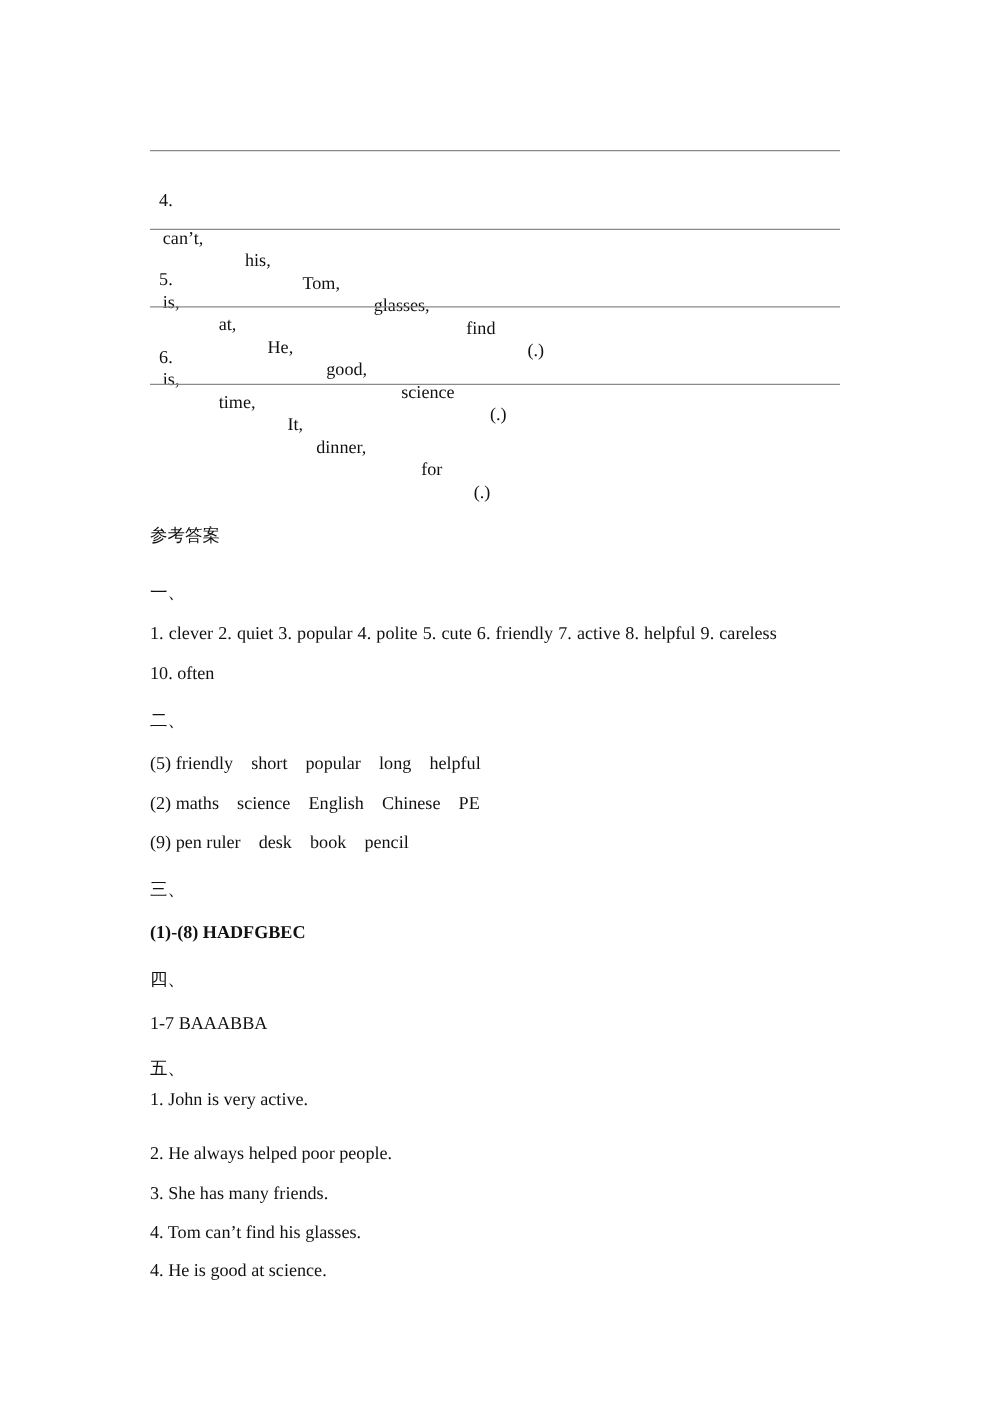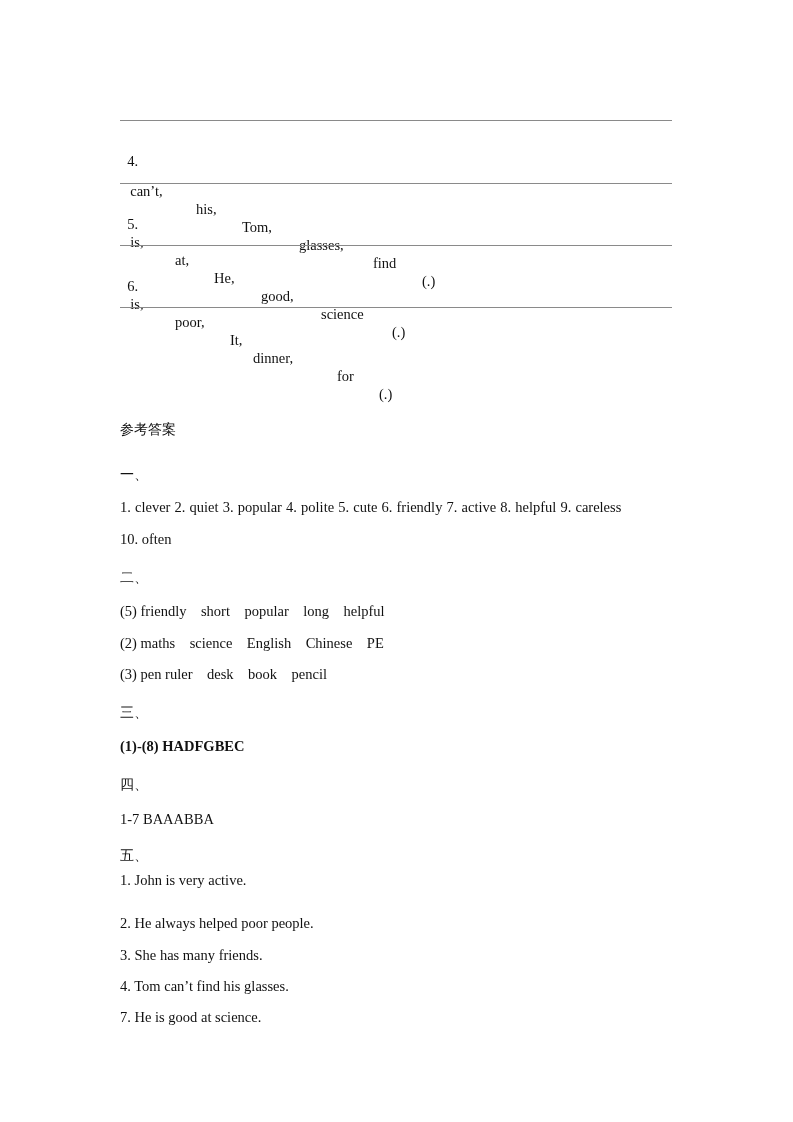--- a/index.html
+++ b/index.html
@@ -62,44 +62,44 @@
   <span style="position:absolute;left:141px;">good,</span>
   <span style="position:absolute;left:201px;">science</span>
   <span style="position:absolute;left:272px;">(.)</span>
 </div>
 
 <div class="rule" style="top:245px;"></div>
 
 <div class="line word-row" style="top:259px;">
   <span>6.</span>
   <span style="margin-left:3px;">is,</span>
-  <span style="position:absolute;left:55px;">poor,</span>
+  <span style="position:absolute;left:55px;">time,</span>
   <span style="position:absolute;left:110px;">It,</span>
   <span style="position:absolute;left:133px;">dinner,</span>
   <span style="position:absolute;left:217px;">for</span>
   <span style="position:absolute;left:259px;">(.)</span>
 </div>
 
 <div class="rule" style="top:307px;"></div>
 
 <div class="line cjk" style="top:421px;">参考答案</div>
 
 <div class="line cjk" style="top:466px;">一、</div>
 <div class="line" style="top:498px;word-spacing:0.5px;">1. clever 2. quiet 3. popular 4. polite 5. cute 6. friendly 7. active 8. helpful 9. careless</div>
 <div class="line" style="top:530px;">10. often</div>
 
 <div class="line cjk" style="top:569px;">二、</div>
 <div class="line" style="top:602px;">(5) friendly    short    popular    long    helpful</div>
 <div class="line" style="top:634px;">(2) maths    science    English    Chinese    PE</div>
-<div class="line" style="top:665px;">(3) pen ruler    desk    book    pencil</div>
+<div class="line" style="top:665px;">(9) pen ruler    desk    book    pencil</div>
 
 <div class="line cjk" style="top:704px;">三、</div>
 <div class="line" style="top:737px;font-weight:bold;">(1)-(8) HADFGBEC</div>
 
 <div class="line cjk" style="top:776px;">四、</div>
 <div class="line" style="top:810px;">1-7 BAAABBA</div>
 
 <div class="line cjk" style="top:847px;">五、</div>
 <div class="line" style="top:871px;">1. John is very active.</div>
 <div class="line" style="top:914px;">2. He always helped poor people.</div>
 <div class="line" style="top:946px;">3. She has many friends.</div>
 <div class="line" style="top:977px;">4. Tom can’t find his glasses.</div>
-<div class="line" style="top:1008px;">7. He is good at science.</div>
+<div class="line" style="top:1008px;">4. He is good at science.</div>
 
 </body></html>

